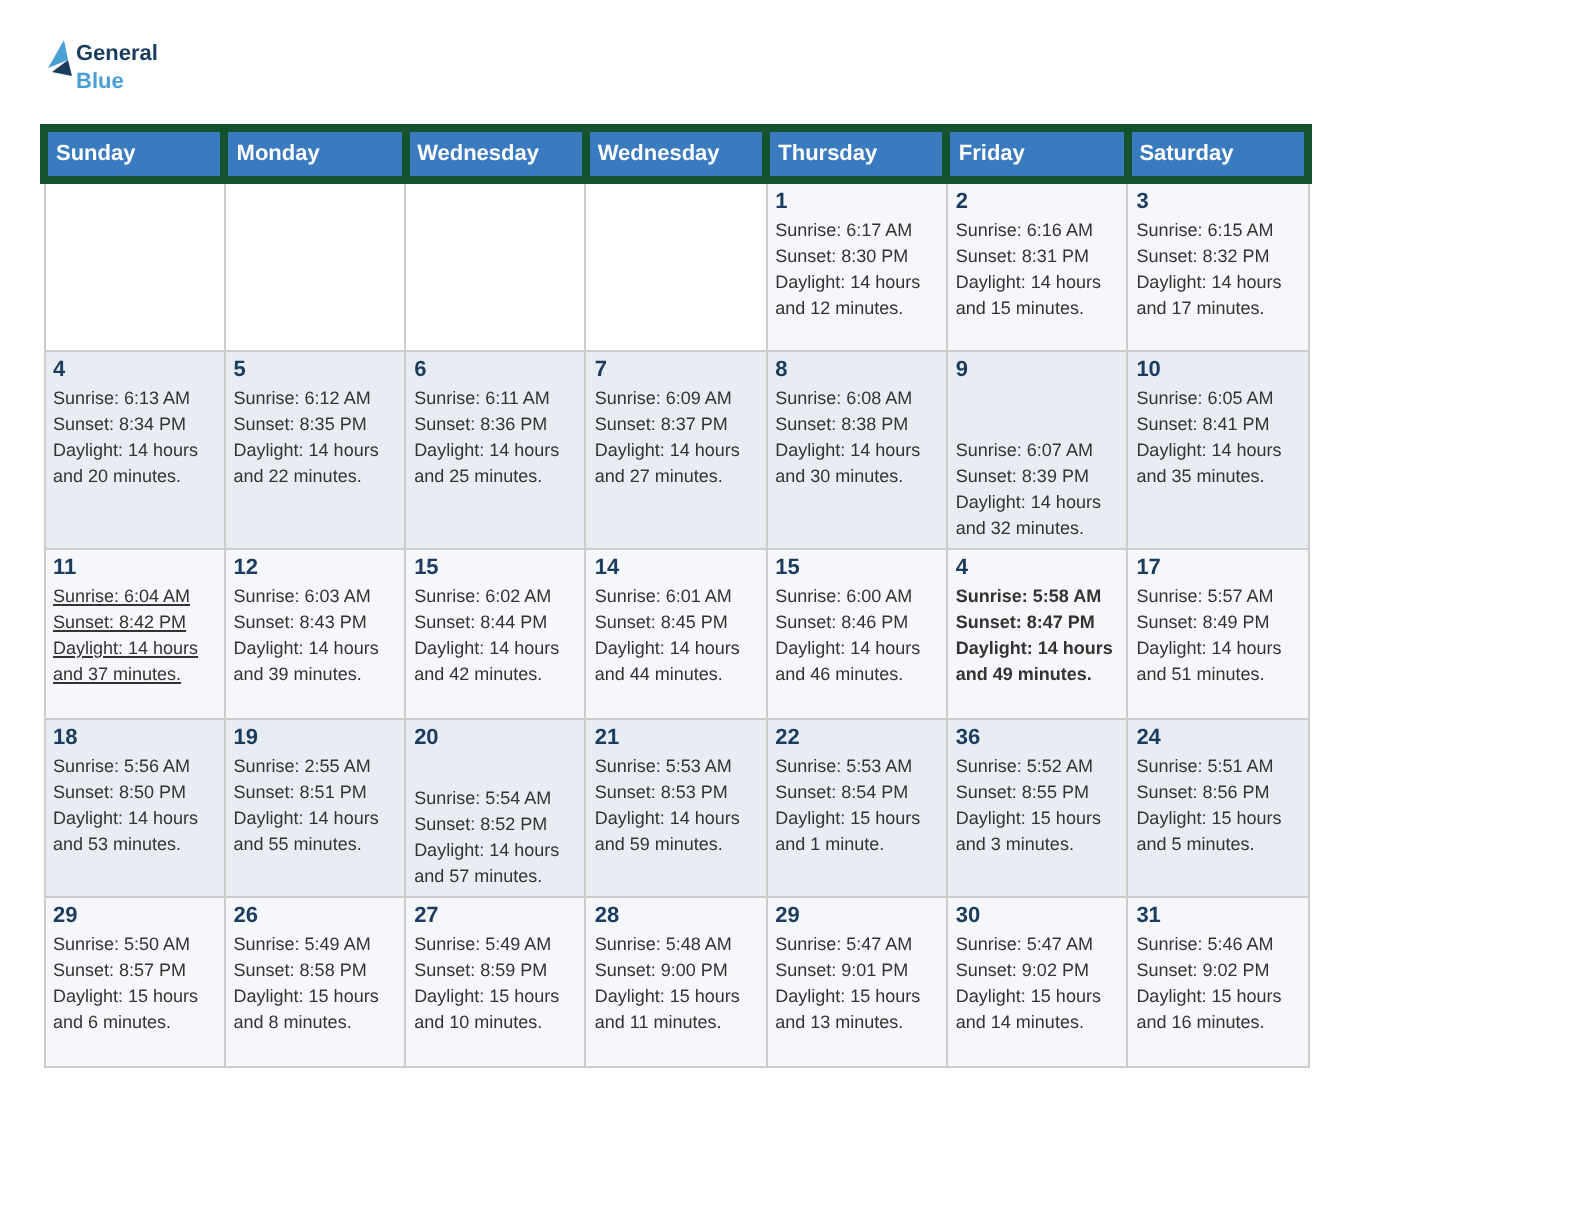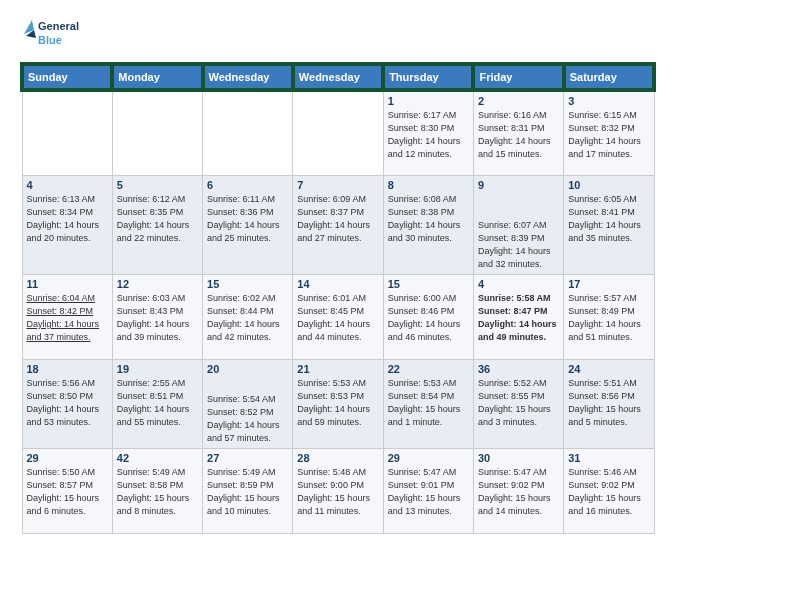--- a/index.html
+++ b/index.html
@@ -300,21 +300,21 @@
         </tr>
         <tr>
           <td>
             <span class="day-num">29</span>
             <div class="day-info" style="white-space: pre-line;">Sunrise: 5:50 AM
 Sunset: 8:57 PM
 Daylight: 15 hours
 and 6 minutes.</div>
           </td>
           <td>
-            <span class="day-num">42</span>
+            <span class="day-num">26</span>
             <div class="day-info" style="white-space: pre-line;">Sunrise: 5:49 AM
 Sunset: 8:58 PM
 Daylight: 15 hours
 and 8 minutes.</div>
           </td>
           <td>
             <span class="day-num">27</span>
             <div class="day-info" style="white-space: pre-line;">Sunrise: 5:49 AM
 Sunset: 8:59 PM
 Daylight: 15 hours

